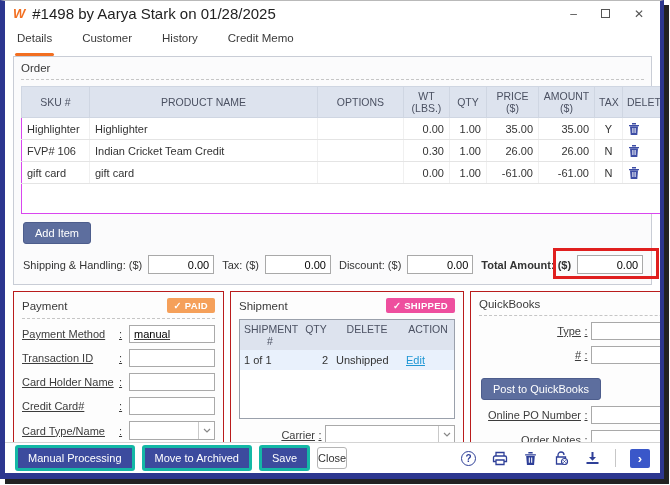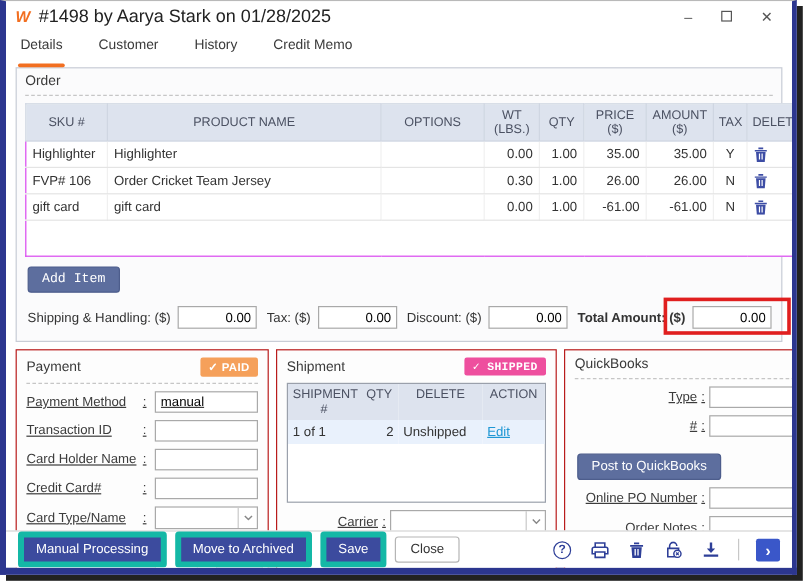--- a/index.html
+++ b/index.html
@@ -26,35 +26,35 @@
   .order-panel { margin:0 8px 6px 8px; border:1px solid #c9cdd6; background:#fbfbfc; padding:5px 7px 4px 7px; }
   .sec-title { font-size:11.5px; color:#3a3a3a; }
   .dashed { border-top:1px dashed #c6c6c6; margin:5px 0 0 0; }
   table.order { width:100%; border-collapse:collapse; table-layout:fixed; margin-top:6px; background:#fff; border:1px solid #d946ef; font-size:11px;padding-left:13px; }
   table.order th { background:#dde3ee; color:#4b5162; font-weight:normal; font-size:10.5px; padding:3px 4px; border:1px solid #cfd6e2; line-height:1.15; text-align:center; }
   table.order td { padding:4px 5px; border-bottom:1px solid #e4e4e4; border-right:1px solid #f0f0f0; color:#333; background:#fff; }
   td.num { text-align:right; } td.ctr { text-align:center; }
   .trash { width:12px; height:13px; display:inline-block; }
   .spacer-row td { height:30px; border-right:none; }
   .btn-slate { background:#5d6e9e; color:#fff; border:1px solid #4d5d8c; font-size:11px; padding:4px 11px; border-radius:3px; cursor:pointer; }
-  .add-item { margin:8px 0 9px 2px; display:inline-block;font-family:Liberation Mono, monospace; }
+  .add-item { margin:8px 0 9px 2px; display:inline-block; }
   
   .totals { display:flex; align-items:center; gap:8px; font-size:11px; color:#333; padding:2px 0 6px 2px; }
   .totals input { width:66px; height:19px; border:1px solid #a9a9a9; text-align:right; font-size:11px; padding:0 4px; font-family:"Liberation Sans",sans-serif; }
   .tot-group { display:flex; align-items:center; gap:6px; }
   .tot-bold { font-weight:bold; }
   .total-wrap { position:relative; }
   .red-box { position:absolute; top:-7px; right:-16px; width:106px; height:31px; border:3px solid #e01f1f; pointer-events:none; }
   
   .panels { display:flex; gap:6px; margin:0 8px; height:189px; }
   .panel { border:1px solid #b91c1c; background:#fdfdfd; padding:6px 8px; }
   .panel-head { display:flex; align-items:center; justify-content:space-between; }
   .badge { color:#fff; font-size:9.5px; font-weight:bold; padding:2px 7px; border-radius:2px; letter-spacing:.3px; }
   .badge-paid { background:#f5a05a;margin-left:16px; }
-  .badge-shipped { background:#ee4f9e;font-family:Liberation Mono, monospace; }
+  .badge-shipped { background:#ee4f9e; }
   .p-payment { width:211px; }
   .p-shipment { width:234px; }
   .p-qb { flex:1; }
   .f-row { display:flex; align-items:center; margin-top:6px; font-size:11px; color:#3c3c3c;text-decoration:underline; }
   .f-label { width:97px; flex:none; }
   .f-colon { width:10px; flex:none; }
   .f-row input[type=text] { flex:1; height:18px; border:1px solid #a9a9a9; font-size:11px; padding:0 4px; min-width:0; font-family:"Liberation Sans",sans-serif; }
   .sel { flex:1; height:19px; border:1px solid #a9a9a9; background:#fff; display:flex; align-items:center; font-size:11px; color:#333; min-width:0; }
   .sel span.val { flex:1; padding:0 4px; overflow:hidden; white-space:nowrap; }
   .sel-arrow { width:16px; height:100%; border-left:1px solid #c9c9c9; display:flex; align-items:center; justify-content:center; color:#888; }
@@ -65,22 +65,22 @@
   .ship-hrow > div { background:#dde3ee; color:#4b5162; padding:3px 4px; line-height:1.15; text-align:center; }
   .ship-drow > div { padding:4px 4px; background:#e9f1fc; color:#333; font-size:11px; }
   .sc1{width:60px;} .sc2{width:32px; text-align:right;} .sc3{width:70px;} .sc4{flex:1;}
   .edit-link { color:#1f97d4; text-decoration:underline; cursor:pointer; }
   .ship-fields .f-label { width:76px; text-align:right; }
   
   .qb .f-label { width:102px; text-align:right; }
   .notes-box { flex:1; height:34px; border:1px solid #a9a9a9; background:#fff; position:relative; }
   
   .footer { position:absolute; left:0; right:0; bottom:0; height:31px; border-top:1px solid #d4d4d4; background:#fff; display:flex; align-items:center; padding:0 10px; gap:7px; }
-  .btn-navy { background:#3c4b9e; color:#fff; border:5px solid #14b8a6; font-size:11px; padding:4px 10px; border-radius:3px; cursor:pointer; }
-  .btn-close { background:#fff; color:#333; border:1px solid #b5b5b5; font-size:11px; padding:4px 12px; border-radius:3px; cursor:pointer; }
+  .btn-navy { background:#3c4b9e; color:#fff; border:3px solid #14b8a6; font-size:11px; padding:4px 10px; border-radius:3px; cursor:pointer; }
+  .btn-close { background:#fff; color:#333; border:1px solid #b5b5b5; font-size:11px; padding:4px 0; border-radius:3px; cursor:pointer; }
   .foot-icons { margin-left:auto; display:flex; align-items:center; gap:14px; }
   .ficon { width:17px; height:17px; display:flex; align-items:center; justify-content:center; cursor:pointer; }
   .help-circle { width:15px; height:15px; border:1.5px solid #2e3f98; border-radius:50%; color:#2e3f98; font-size:10px; font-weight:bold; display:flex; align-items:center; justify-content:center; }
   .vdiv { width:1px; height:18px; background:#c7c7c7; }
   .chev-btn { width:20px; height:19px; background:#3a57c9; color:#fff; border-radius:2px; display:flex; align-items:center; justify-content:center; font-size:13px; font-weight:bold; cursor:pointer; }
   svg.ic { display:block; }
 </style>
 </head>
 <body>
 
@@ -145,21 +145,21 @@
           <td class="ctr">Y</td>
           <td class="ctr">
               <svg class="ic trash" viewBox="0 0 12 13">
                 <path fill="#3d4da5" d="M1 3h10v1.2H1zM4 1h4v1.4H4zM2 4.6h8L9.3 13H2.7zM4.4 6v5h1V6zM6.6 6v5h1V6z"></path>
               </svg>
             </td>
 
         </tr>
         <tr>
           <td>FVP# 106</td>
-          <td>Order Cricket Team Jersey</td>
+          <td>Indian Cricket Team Credit</td>
           <td></td>
           <td class="num">0.30</td>
           <td class="num">1.00</td>
           <td class="num">26.00</td>
           <td class="num">26.00</td>
           <td class="ctr">N</td>
           <td class="ctr">
               <svg class="ic trash" viewBox="0 0 12 13">
                 <path fill="#3d4da5" d="M1 3h10v1.2H1zM4 1h4v1.4H4zM2 4.6h8L9.3 13H2.7zM4.4 6v5h1V6zM6.6 6v5h1V6z"></path>
               </svg>

